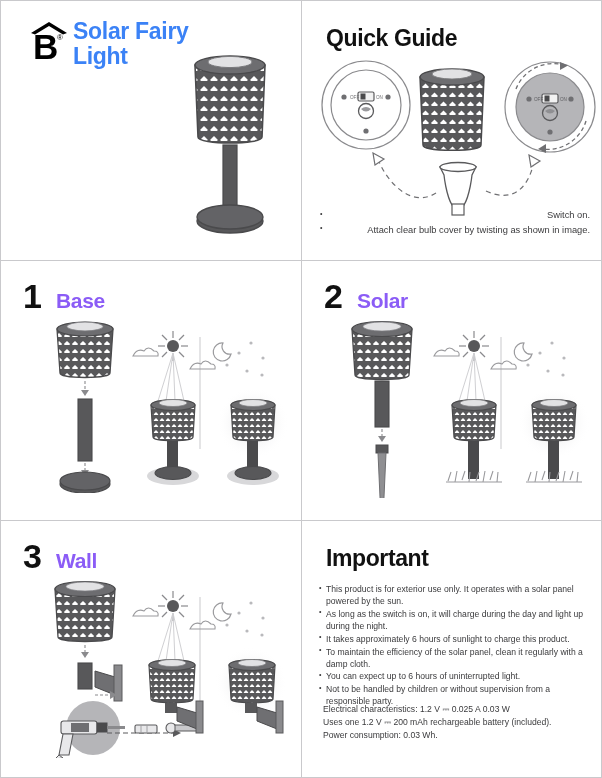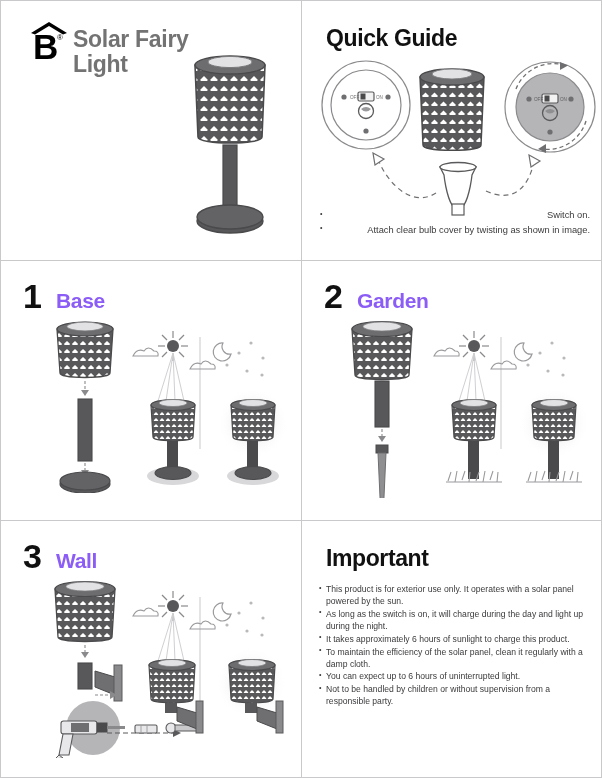--- a/index.html
+++ b/index.html
@@ -47,22 +47,22 @@
     font-family:"Liberation Sans", sans-serif;
     color:#000;
   }
   .brand-mark .reg{
     position:absolute;left:30px;top:14px;
     font-size:8px;color:#000;
   }
   .brand-title{
     font-size:23px;font-weight:bold;line-height:1.08;
     letter-spacing:-0.3px;
-    margin-left:2px;margin-top:8px;
-    color:#737373;
+    margin-left:2px;margin-top:0;
+    color:#3b82f6;
     max-width:130px;
   }
   .sec-title{
     position:absolute;left:24px;top:24px;
     font-size:23px;font-weight:bold;letter-spacing:-0.4px;color:#111;
   }
   .step-head{
     position:absolute;left:22px;top:18px;
     display:flex;align-items:baseline;gap:14px;
   }
@@ -284,21 +284,21 @@
       <ellipse cx="238" cy="90" rx="14" ry="3.5" fill="#e2e2e4" stroke="#7a7a7d" stroke-width="0.7"></ellipse>
       <rect x="232" y="128" width="11" height="30" fill="#4a4a4c"></rect>
       <ellipse cx="238" cy="163" rx="26" ry="9" fill="#d8d8da"></ellipse>
       <ellipse cx="238" cy="160" rx="18" ry="6.5" fill="#58585a" stroke="#4a4a4c" stroke-width="1.1"></ellipse>
     </svg>
   </div>
 
   <div class="panel r2c2">
     <div class="step-head">
       <span class="step-num">2</span>
-      <span class="step-label">Garden</span>
+      <span class="step-label">Solar</span>
     </div>
 
     <svg class="scene" style="left:14px;top:52px;" width="280" height="185" viewBox="0 0 280 185">
       <defs>
         <pattern id="lat4" width="8" height="8" patternUnits="userSpaceOnUse">
           <rect width="8" height="8" fill="#58585a"></rect>
           <rect x="4" y="4" width="4.4" height="4.4" fill="#fff" transform="rotate(45 4 4)"></rect>
         </pattern>
         <pattern id="lat4s" width="6" height="6" patternUnits="userSpaceOnUse">
           <rect width="6" height="6" fill="#58585a"></rect>
@@ -497,15 +497,20 @@
 
     <div class="bullets imp-bullets">
       <span class="li">This product is for exterior use only. It operates with a solar panel powered by the sun.</span>
       <span class="li">As long as the switch is on, it will charge during the day and light up during the night.</span>
       <span class="li">It takes approximately 6 hours of sunlight to charge this product.</span>
       <span class="li">To maintain the efficiency of the solar panel, clean it regularly with a damp cloth.</span>
       <span class="li">You can expect up to 6 hours of uninterrupted light.</span>
       <span class="li">Not to be handled by children or without supervision from a responsible party.</span>
     </div>
 
+    <div class="specs">
+      <div>Electrical characteristics: 1.2 V ⎓ 0.025 A 0.03 W</div>
+      <div>Uses one 1.2 V ⎓ 200 mAh rechargeable battery (included).</div>
+      <div>Power consumption: 0.03 Wh.</div>
+    </div>
   </div>
 
 </div>
 
 </body></html>

